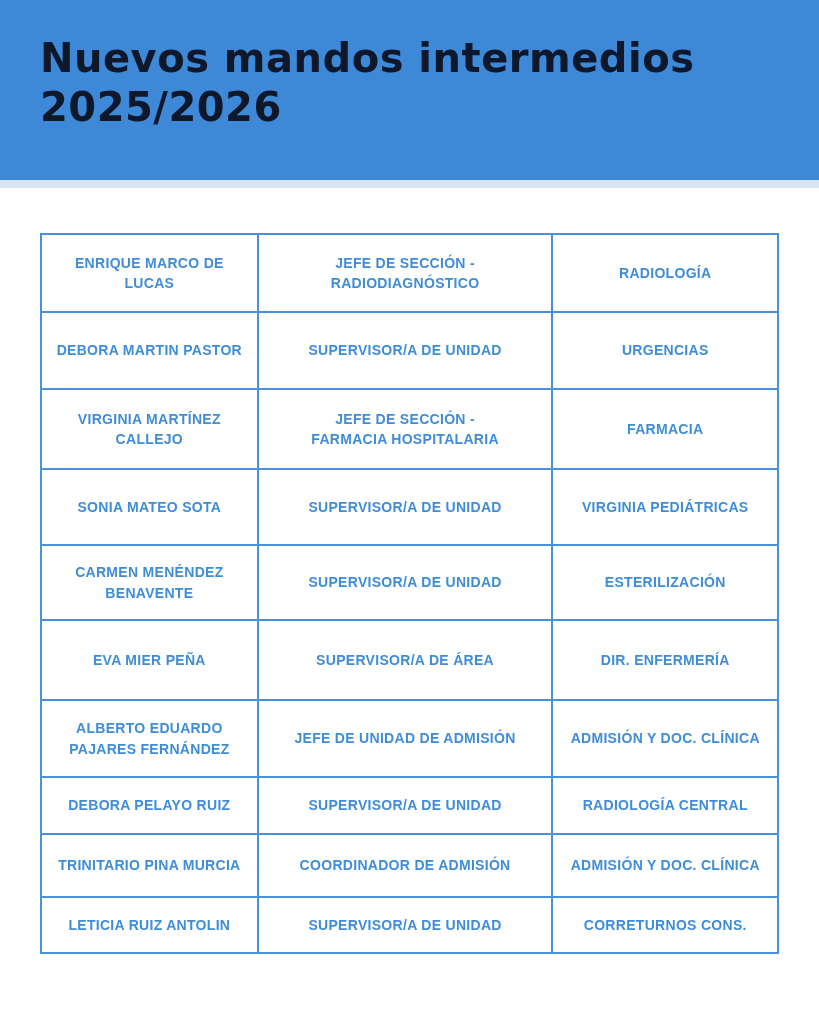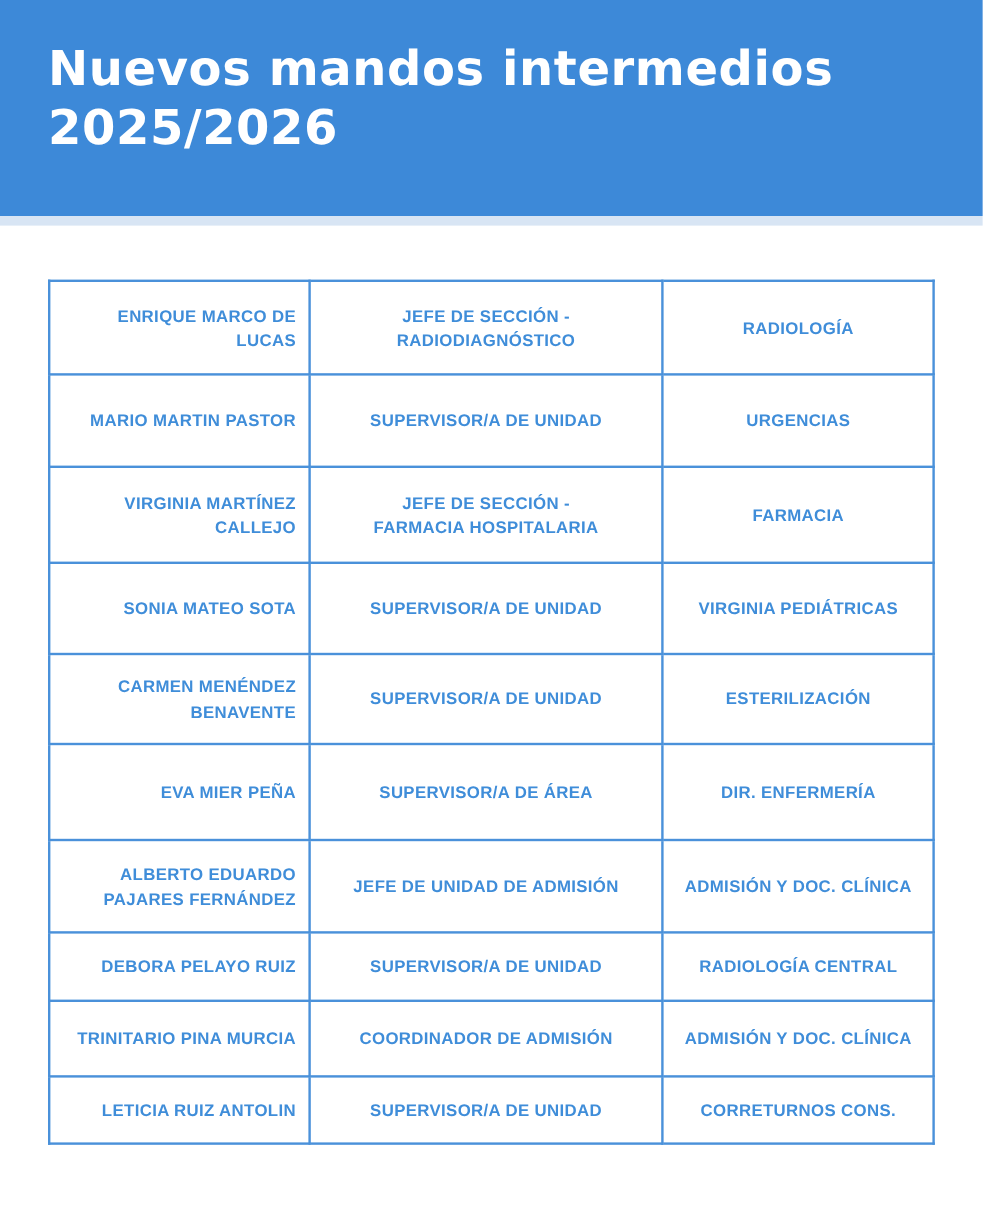--- a/index.html
+++ b/index.html
@@ -21,21 +21,21 @@
     height: 180px;
     box-sizing: border-box;
     padding: 34px 40px 0 40px;
   }
   .banner h1 {
     margin: 0;
     font-family: "DejaVu Sans", sans-serif;
     font-weight: bold;
     font-size: 40px;
     line-height: 1.22;
-    color: #ffffff;
+    color: #0f172a;
     letter-spacing: 0.5px;
     white-space: pre-line;
   }
   .banner-strip {
     height: 8px;
     background: #d8e5f4;
   }
   
   .table-wrap {
     margin: 45px 40px 0 40px;
@@ -53,21 +53,21 @@
     line-height: 1.45;
     letter-spacing: 0.3px;
     color: #3f8dd9;
     vertical-align: middle;
     white-space: pre-line;
     box-sizing: border-box;
     padding: 6px 10px;
   }
   td.name-cell {
     width: 29.4%;
-    text-align: right;
+    text-align: center;
     padding-left: 16px;
   }
   td.position-cell {
     width: 40%;
     text-align: center;
     border-radius: 11px;
   }
   td.department-cell {
     width: 30.6%;
     text-align: center;
@@ -97,21 +97,21 @@
   <table class="staff">
     <tbody>
       <tr>
         <td class="name-cell">ENRIQUE MARCO DE
 LUCAS</td>
         <td class="position-cell">JEFE DE SECCIÓN -
 RADIODIAGNÓSTICO</td>
         <td class="department-cell">RADIOLOGÍA</td>
       </tr>
       <tr>
-        <td class="name-cell">MARIO MARTIN PASTOR</td>
+        <td class="name-cell">DEBORA MARTIN PASTOR</td>
         <td class="position-cell">SUPERVISOR/A DE UNIDAD</td>
         <td class="department-cell">URGENCIAS</td>
       </tr>
       <tr>
         <td class="name-cell">VIRGINIA MARTÍNEZ
 CALLEJO</td>
         <td class="position-cell">JEFE DE SECCIÓN -
 FARMACIA HOSPITALARIA</td>
         <td class="department-cell">FARMACIA</td>
       </tr>

